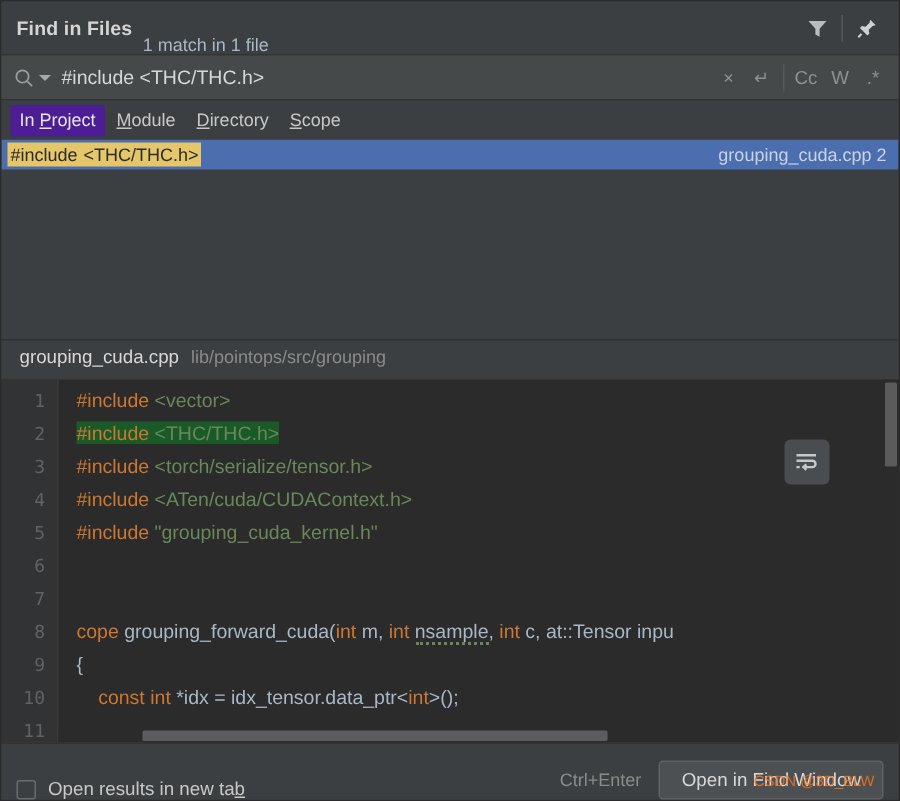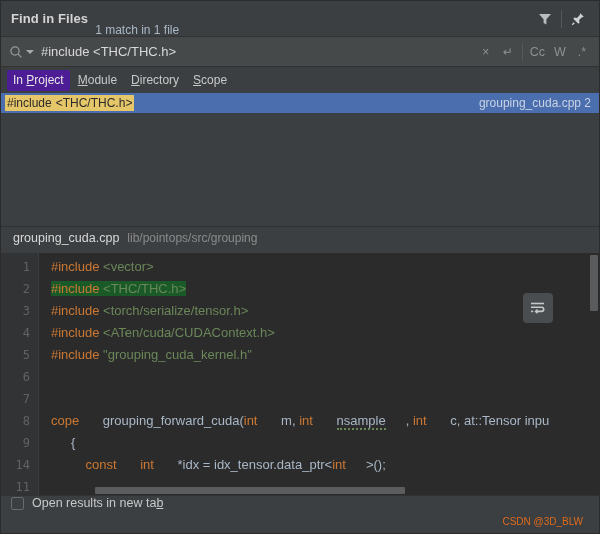--- a/index.html
+++ b/index.html
@@ -166,21 +166,21 @@
   }
   .cline {
     height: 22px; line-height: 22px;
     font-family: Liberation Sans, sans-serif;
     font-size: 13px; color: #a9b7c6;
     white-space: pre; padding-left: 12px;
   }
   .cline.hl-line > .hlmatch { background: #1a5a28; }
   .kw { color: #cc7832; }
   .str { color: #6a8759; }
-  .pln { color: #a9b7c6; margin-left: 20px; }
+  .pln { color: #a9b7c6; }
   .squig {
     border-bottom: 2px dotted #6a8759;
     padding-bottom: 0px;
   }
 
   
   .floatbtn {
     position: absolute; right: 46px; top: 40px;
     width: 30px; height: 30px; border-radius: 4px;
     background: #4a4d4f;
@@ -201,21 +201,21 @@
   }
   .hthumb {
     position: absolute; left: 56px; width: 310px; top: 1px; height: 7px;
     background: #5a5c5e; border-radius: 1px;
   }
 
   
   .bottombar {
     height: 38px; flex: 0 0 38px;
     background: #3c3f41;
-    display: flex; align-items: flex-start;
+    display: flex; align-items: flex-end;
     padding: 0 10px 0 10px;
     border-top: 1px solid #323232;
     position: relative;
   }
   .bb-left { display: flex; align-items: center; gap: 8px; }
   .bb-label { font-size: 12.5px; color: #c8c8c8; }
   .bb-label u { text-decoration: underline; }
   .bb-right { margin-left: auto; display: flex; align-items: center; gap: 12px; }
   .shortcut { font-size: 12px; color: #8b8b8b; }
   .primary-btn {
@@ -299,21 +299,21 @@
     <div class="gutter" id="gutter">
         <div class="gln">1</div>
         <div class="gln">2</div>
         <div class="gln">3</div>
         <div class="gln">4</div>
         <div class="gln">5</div>
         <div class="gln">6</div>
         <div class="gln">7</div>
         <div class="gln">8</div>
         <div class="gln">9</div>
-        <div class="gln">14</div>
+        <div class="gln">10</div>
         <div class="gln">11</div>
       </div>
     <div class="codearea" id="codearea">
         <div class="cline"><span class="kw">#include </span><span class="str">&lt;vector&gt;</span></div>
         <div class="cline hl-line"><span class="hlmatch"><span class="kw">#include </span><span class="str">&lt;THC/THC.h&gt;</span></span></div>
         <div class="cline"><span class="kw">#include </span><span class="str">&lt;torch/serialize/tensor.h&gt;</span></div>
         <div class="cline"><span class="kw">#include </span><span class="str">&lt;ATen/cuda/CUDAContext.h&gt;</span></div>
         <div class="cline"><span class="kw">#include </span><span class="str">"grouping_cuda_kernel.h"</span></div>
         <div class="cline">&nbsp;</div>
         <div class="cline">&nbsp;</div>
@@ -337,16 +337,20 @@
     <div class="hscroll">
       <div class="hthumb"></div>
     </div>
   </div>
 
   <div class="bottombar">
     <div class="bb-left">
       <span class="chk"></span>
       <span class="bb-label"><span>Open results in new ta</span><u>b</u></span>
     </div>
+    <div class="bb-right">
+      <span class="shortcut">Ctrl+Enter</span>
+      <div class="primary-btn">Open in Find Window</div>
+    </div>
     <span class="watermark">CSDN @3D_BLW</span>
   </div>
 
 </div>
 
 </body></html>

